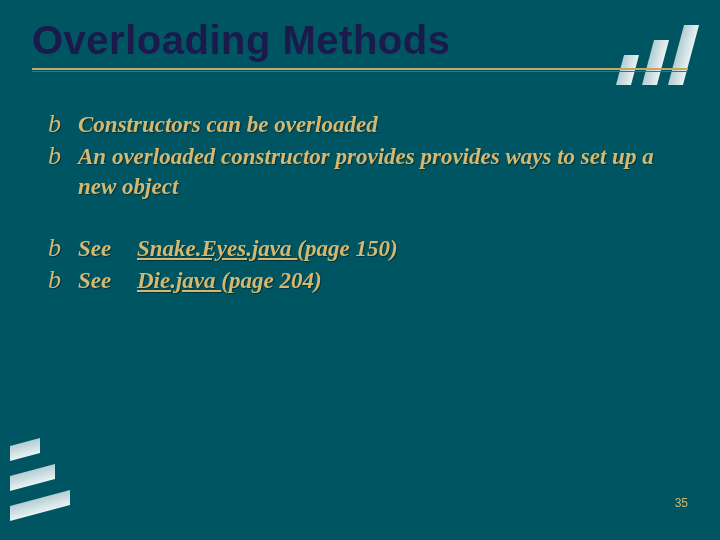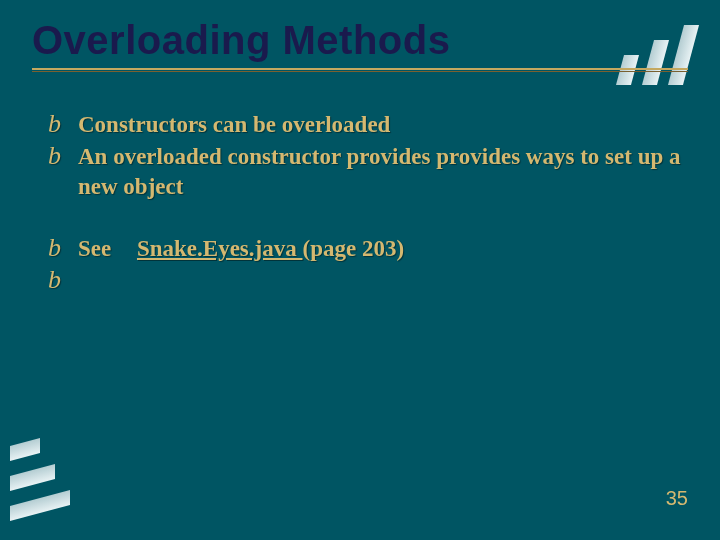--- a/index.html
+++ b/index.html
@@ -53,20 +53,21 @@
     flex-shrink: 0;
     line-height: 28px;
     text-shadow: 1px 1px 1px rgba(0,0,0,0.4);
   }
   .text {
     font-size: 23px;
     font-weight: bold;
     color: #d4b870;
     line-height: 30px;
     text-shadow: 1px 1px 1px rgba(0,0,0,0.4);
+    font-style: italic;
   }
   .u { text-decoration: underline; margin-left: 20px; }
   .corner-top {
     position: absolute;
     top: 25px;
     right: 10px;
     width: 100px;
     height: 60px;
   }
   .corner-bottom {
@@ -92,21 +93,21 @@
     transform: skewY(-15deg);
   }
   .bar-b.b1 { height: 15px; top: 10px; width: 50%; left: 0;}
   .bar-b.b2 { height: 15px; top: 38px; width: 75%; left: 0;}
   .bar-b.b3 { height: 15px; top: 66px; width: 100%; left: 0;}
   .page-num {
     position: absolute;
     bottom: 30px;
     right: 32px;
     font-family: Arial, sans-serif;
-    font-size: 20px;
+    font-size: 12px;
     color: #d4b870;
   }
   .italic-b { font-style: italic; }
 </style>
 </head>
 <body>
 
 <div class="corner-top">
   <div class="bar-t b1"></div>
   <div class="bar-t b2"></div>
@@ -125,25 +126,28 @@
     <div class="bullet-row">
       <div class="bullet italic-b">b</div>
       <div class="text">An overloaded constructor provides provides ways to set up a new object</div>
     </div>
   </div>
 
   <div class="group">
     <div class="bullet-row">
       <div class="bullet italic-b">b</div>
       <div class="text">
-        <span>See </span><span class="u">Snake.Eyes.java </span><span>(page 203)</span>
+        <span>See </span><span class="u">Snake.Eyes.java </span><span>(page 150)</span>
       </div>
     </div>
     <div class="bullet-row">
       <div class="bullet italic-b">b</div>
+      <div class="text">
+        <span>See </span><span class="u">Die.java </span><span>(page 204)</span>
+      </div>
     </div>
   </div>
 </div>
 
 <div class="corner-bottom">
   <div class="bar-b b1"></div>
   <div class="bar-b b2"></div>
   <div class="bar-b b3"></div>
 </div>
 

